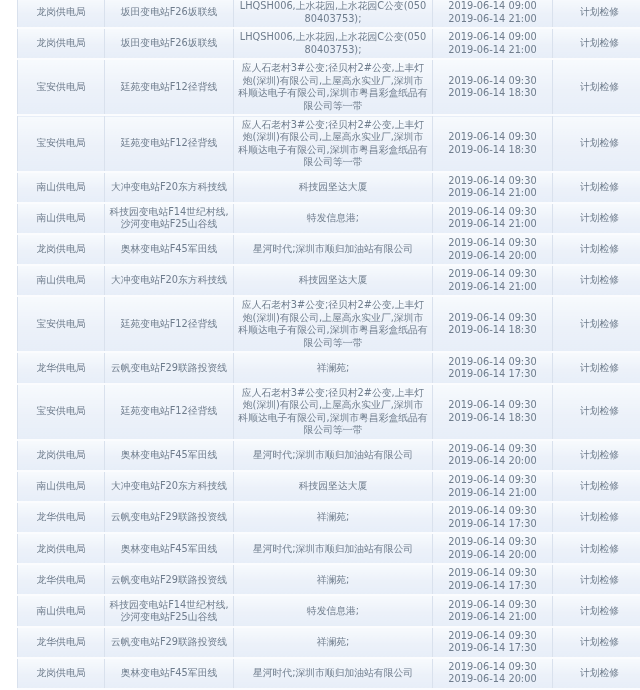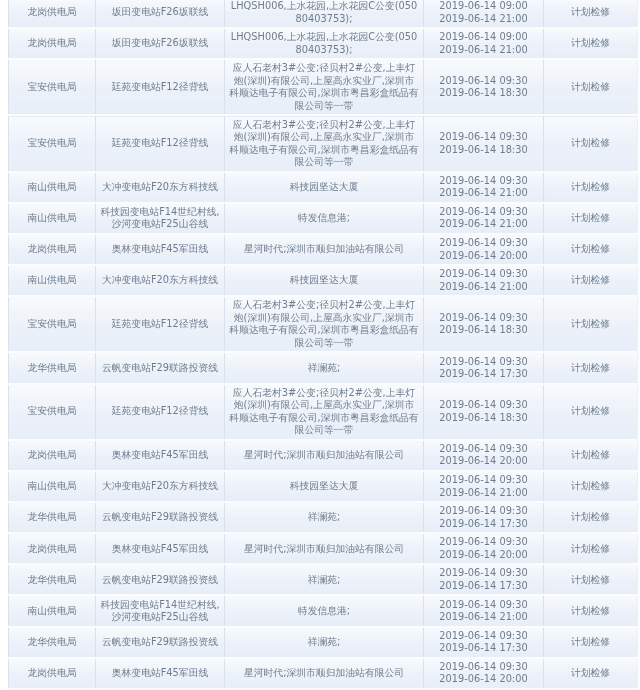--- a/index.html
+++ b/index.html
@@ -6,20 +6,21 @@
     margin: 0; padding: 0;
     width: 640px; height: 690px;
     overflow: hidden;
     background: #ffffff;
     font-family: "DejaVu Sans", "Liberation Sans", sans-serif;
   }
   .stage {
     position: relative;
     width: 520px; height: 690px;
     display: flex;
+    margin-left: 9px;
   }
   .left-gutter {
     width: 8px; height: 100%;
     background: #ffffff;
     flex: 0 0 8px;
   }
   table.outage {
     border-collapse: collapse;
     table-layout: fixed;
     width: 630px;

